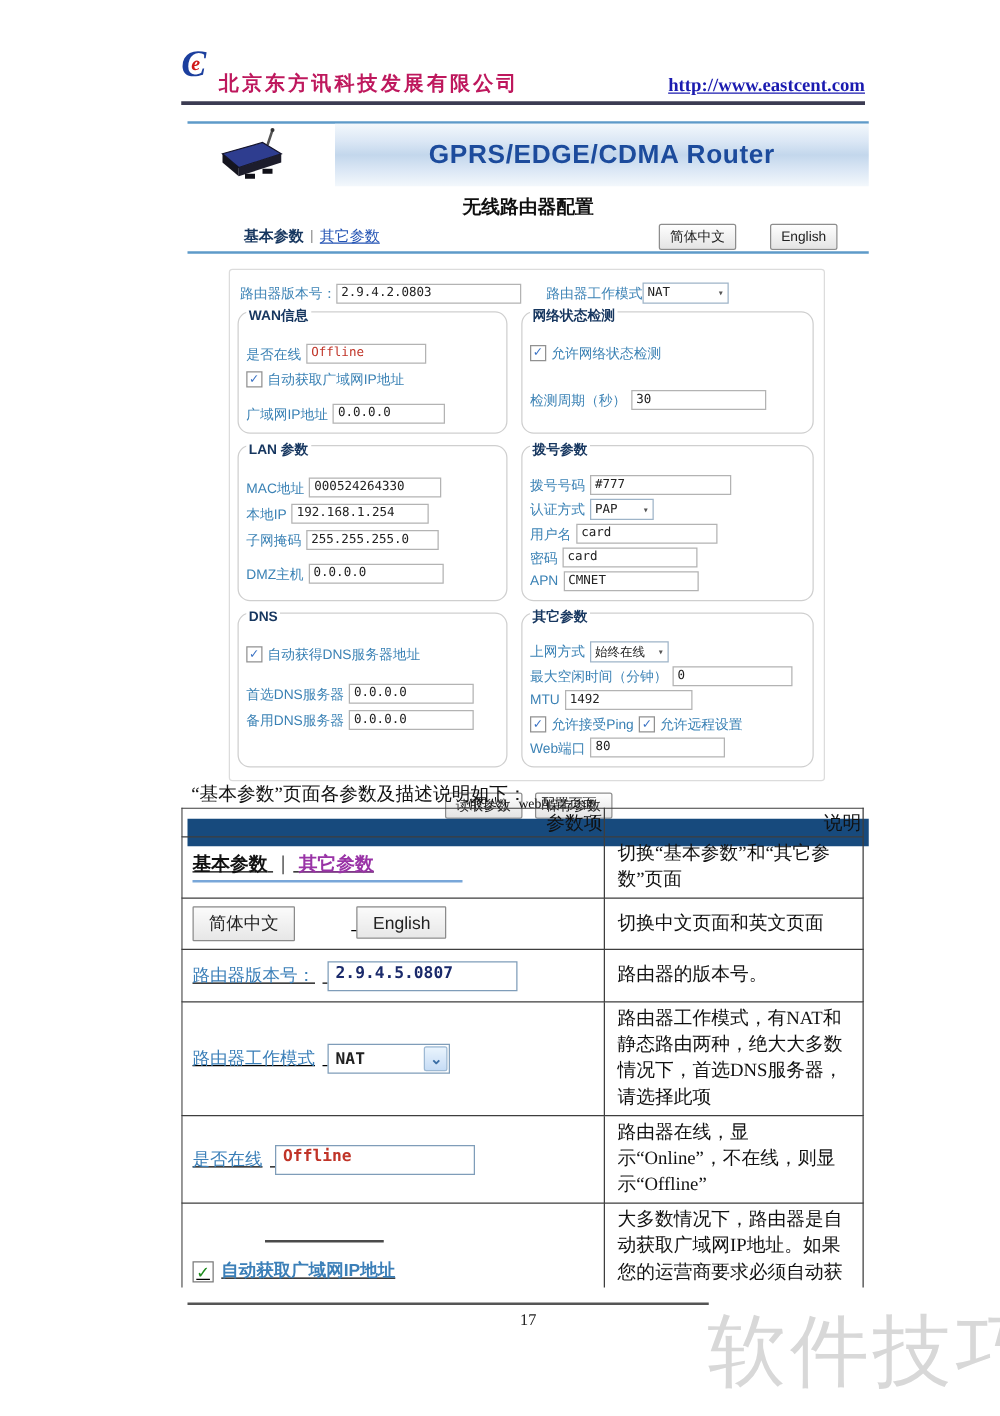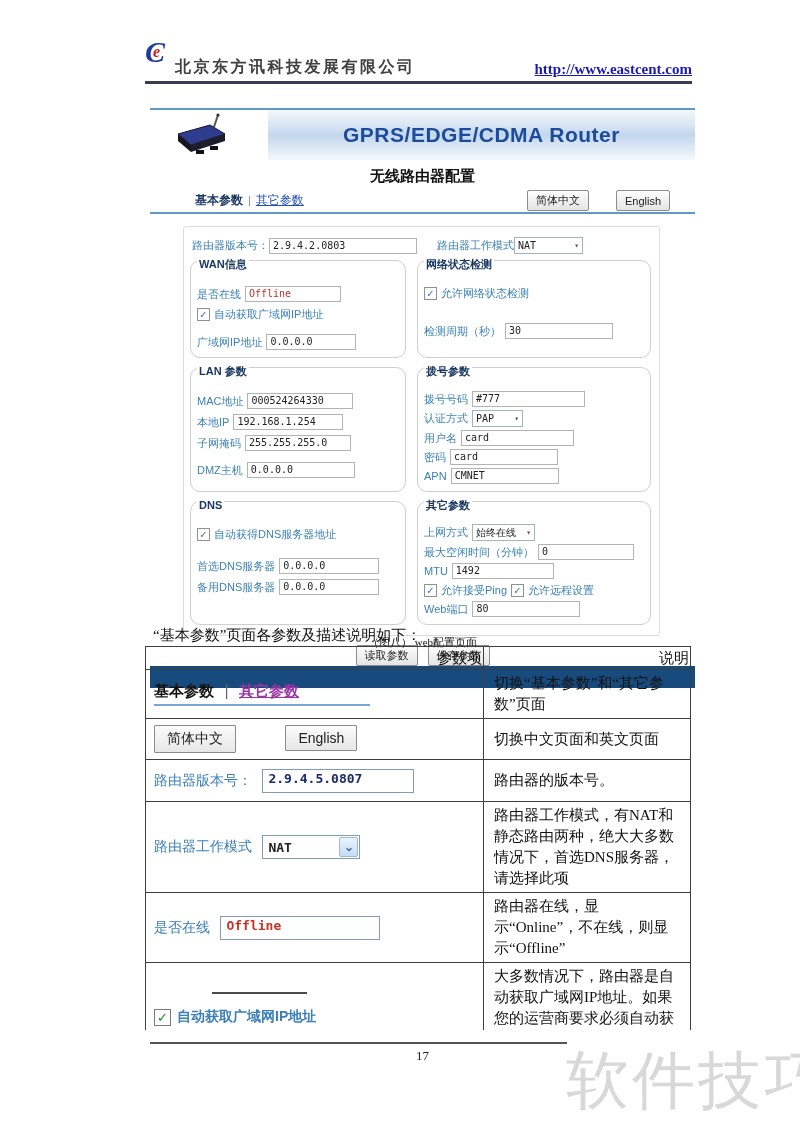--- a/index.html
+++ b/index.html
@@ -7,25 +7,25 @@
        font-family:"Liberation Serif",serif;}
 
   
   .doc-header{position:absolute;left:145px;top:50px;width:547px;height:28px;
     display:flex;align-items:flex-end;justify-content:space-between;
     border-bottom:3px solid #3b3b52;padding-bottom:3px;}
   .logo{display:flex;align-items:center;}
   .logo-mark{position:relative;width:26px;height:26px;display:inline-block;}
   .logo-c{position:absolute;left:0;top:-6px;font:italic bold 30px "Liberation Serif",serif;color:#1c3f9e;}
   .logo-e{position:absolute;left:8px;top:2px;font:italic bold 16px "Liberation Serif",serif;color:#d01818;}
-  .company{font-weight:bold;font-size:16px;color:#404040;letter-spacing:2.5px;margin-left:4px;margin-top:28px;}
+  .company{font-weight:bold;font-size:16px;color:#be185d;letter-spacing:2.5px;margin-left:4px;margin-top:28px;}
   .site-url{font-size:15px;color:#1b1bb0;text-decoration:underline;font-weight:bold;}
 
   
-  .shot{position:absolute;left:150px;top:108px;width:545px;height:500px;
+  .shot{position:absolute;left:150px;top:97px;width:545px;height:500px;
     display:flex;flex-direction:column;font-family:"Liberation Sans",sans-serif;background:#fff;}
   .blue-line{height:2px;background:#5e9ac9;flex:none;}
   .banner{height:50px;position:relative;flex:none;}
   .bgrad{position:absolute;left:118px;right:0;top:0;bottom:0;
     background:linear-gradient(180deg,#f3f8fc 0%,#dbe7f5 28%,#c3d7ec 50%,#dbe7f5 74%,#f3f8fc 100%);}
   .btitle{position:absolute;left:118px;right:0;top:0;bottom:0;display:flex;align-items:center;
     justify-content:center;font-weight:bold;font-size:21px;color:#1c4b9c;letter-spacing:.5px;}
   .router-svg{position:absolute;left:20px;top:2px;}
   .subtitle{margin-top:7px;text-align:center;font-weight:bold;font-size:15px;color:#101010;flex:none;}
   .tabrow{margin-top:4px;height:20px;position:relative;flex:none;}
@@ -60,21 +60,21 @@
   
   .caption{position:absolute;left:150px;top:635px;width:545px;text-align:center;font-size:11px;color:#111;}
   .intro{position:absolute;left:153px;top:626px;font-size:15px;color:#111;text-align:right;}
 
   
   .ptable-wrap{position:absolute;left:145px;top:646px;width:547px;height:384px;overflow:hidden;}
   table.ptable{border-collapse:collapse;width:546px;table-layout:fixed;}
   .ptable td,.ptable th{border:1px solid #3e3e3e;vertical-align:middle;}
   .c1{width:338px;}
   .hdr{height:20px;text-align:right;font-size:15px;font-weight:normal;color:#111;}
-  .lcell{padding:4px 8px;font-family:"Liberation Sans",sans-serif;}
+  .lcell{padding:4px 8px;font-family:"Liberation Sans",sans-serif;text-decoration:underline;}
   .dcell{padding:3px 10px;font-size:15px;line-height:21px;color:#111;
     font-family:"Liberation Serif",serif;vertical-align:middle;}
   .t-basic{font-weight:bold;font-size:15px;color:#111;}
   .t-sep{color:#666;margin:0 6px;}
   .t-other{font-weight:bold;font-size:15px;color:#9933a6;text-decoration:underline;cursor:pointer;}
   .tabs-underline{width:216px;border-bottom:2px solid #79a7d9;margin-top:3px;}
   .tbtn{border:1px solid #8b8b8b;background:linear-gradient(#fbfbfb,#e7e7e7);padding:4px 12px;
     font-size:14px;font-family:"Liberation Sans",sans-serif;color:#222;border-radius:1px;}
   .tlabel{color:#3b7fb8;font-size:14px;white-space:nowrap;margin-right:6px;}
   .tlabel.b{font-weight:bold;}

